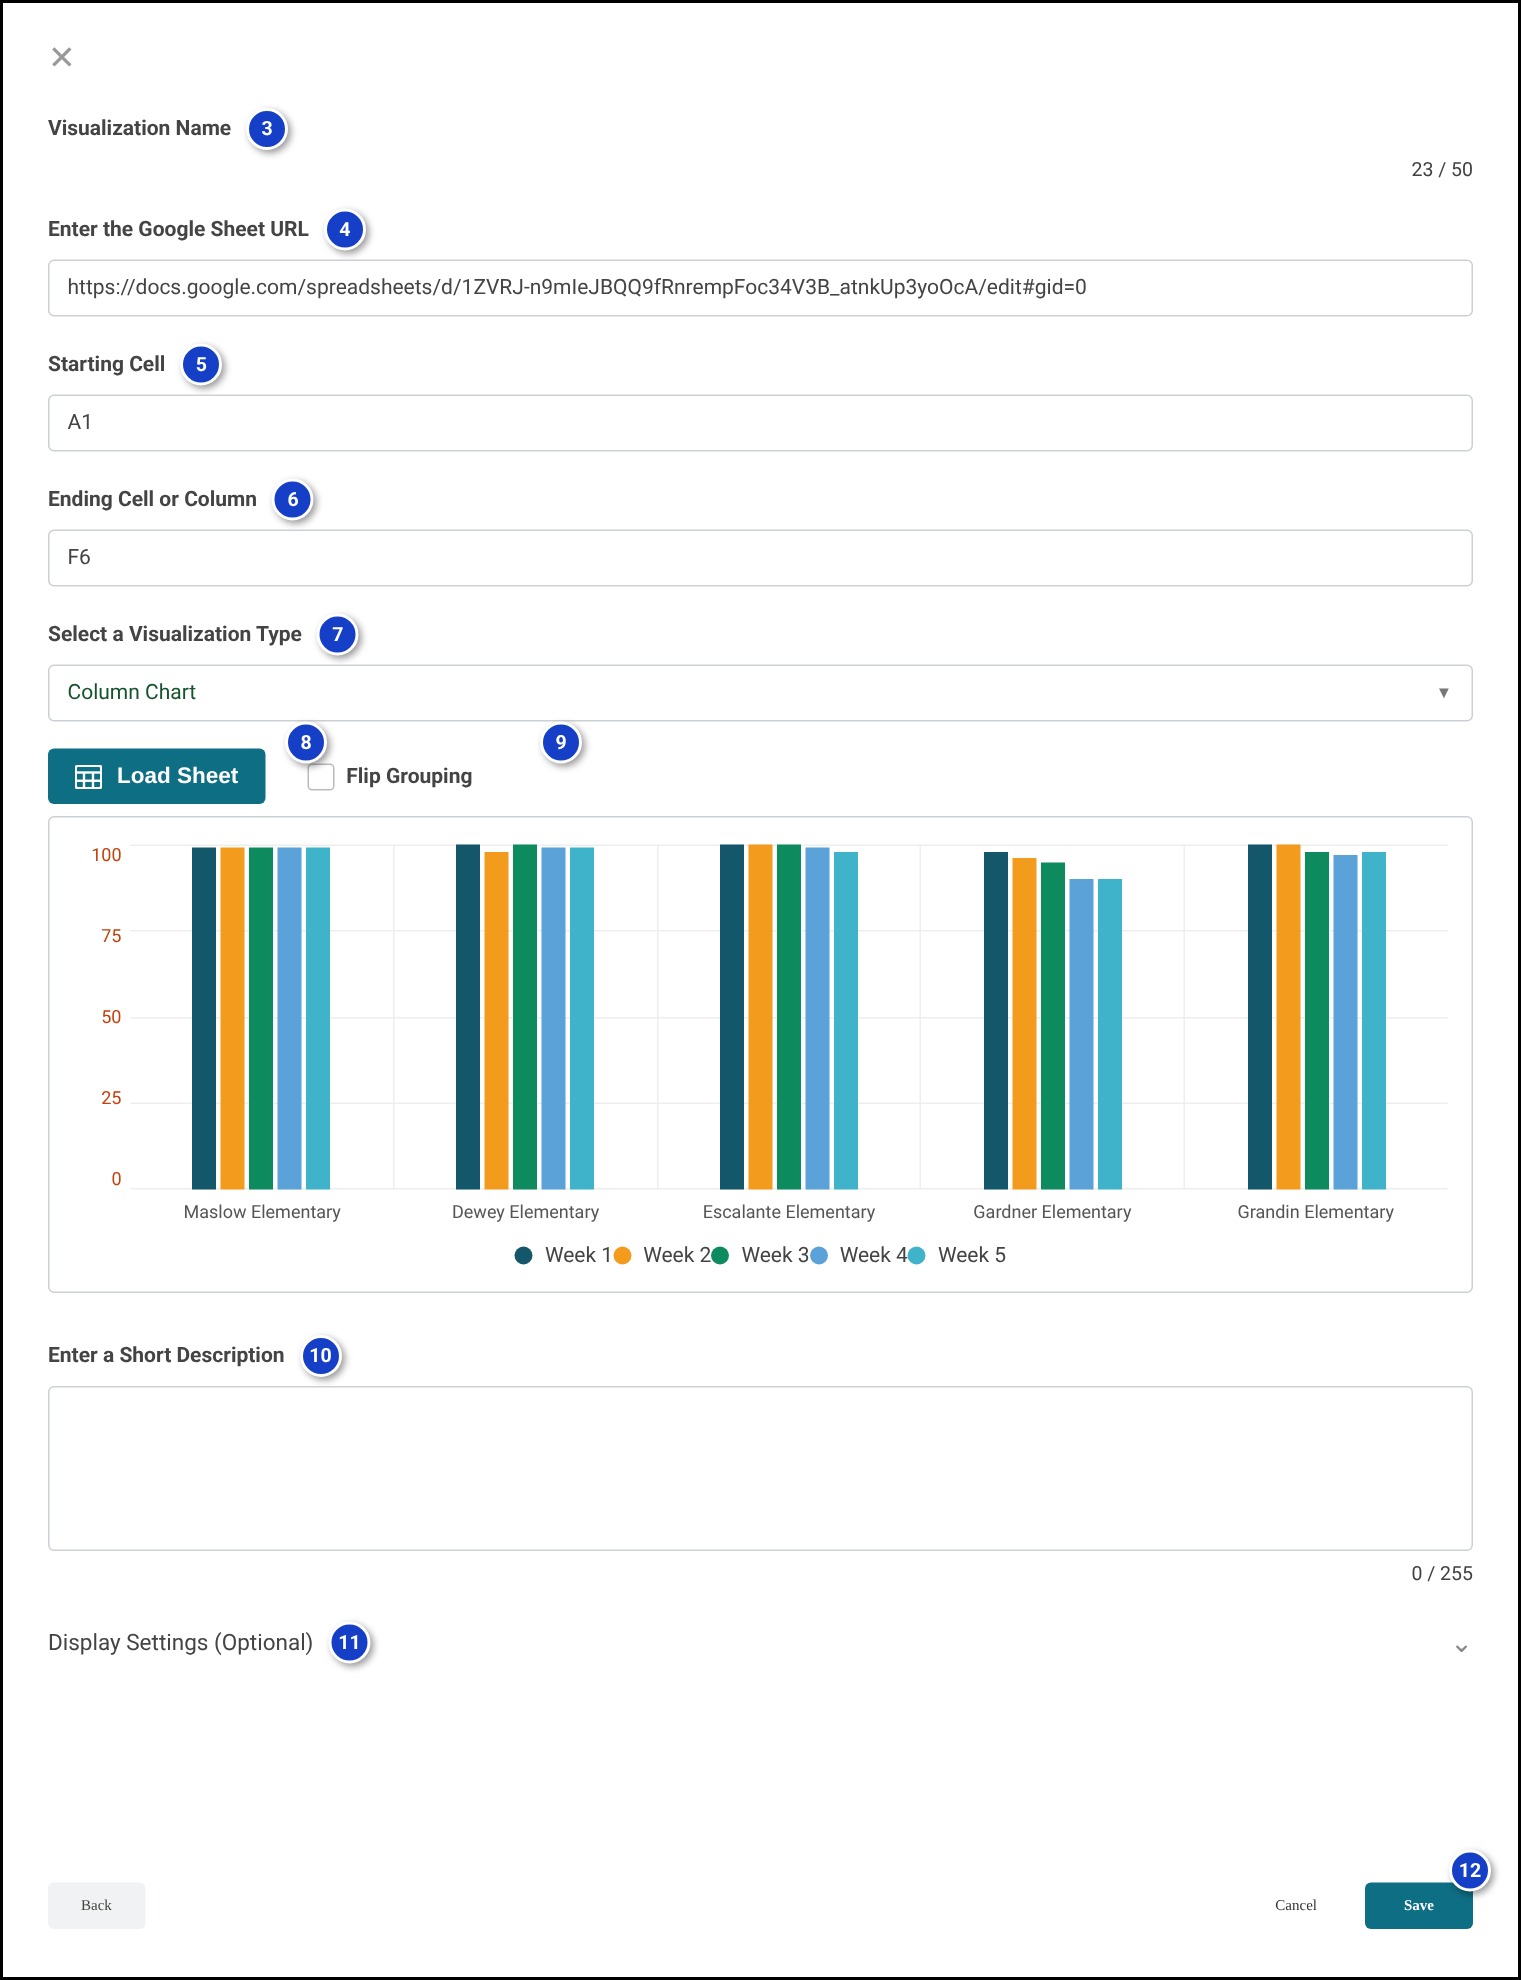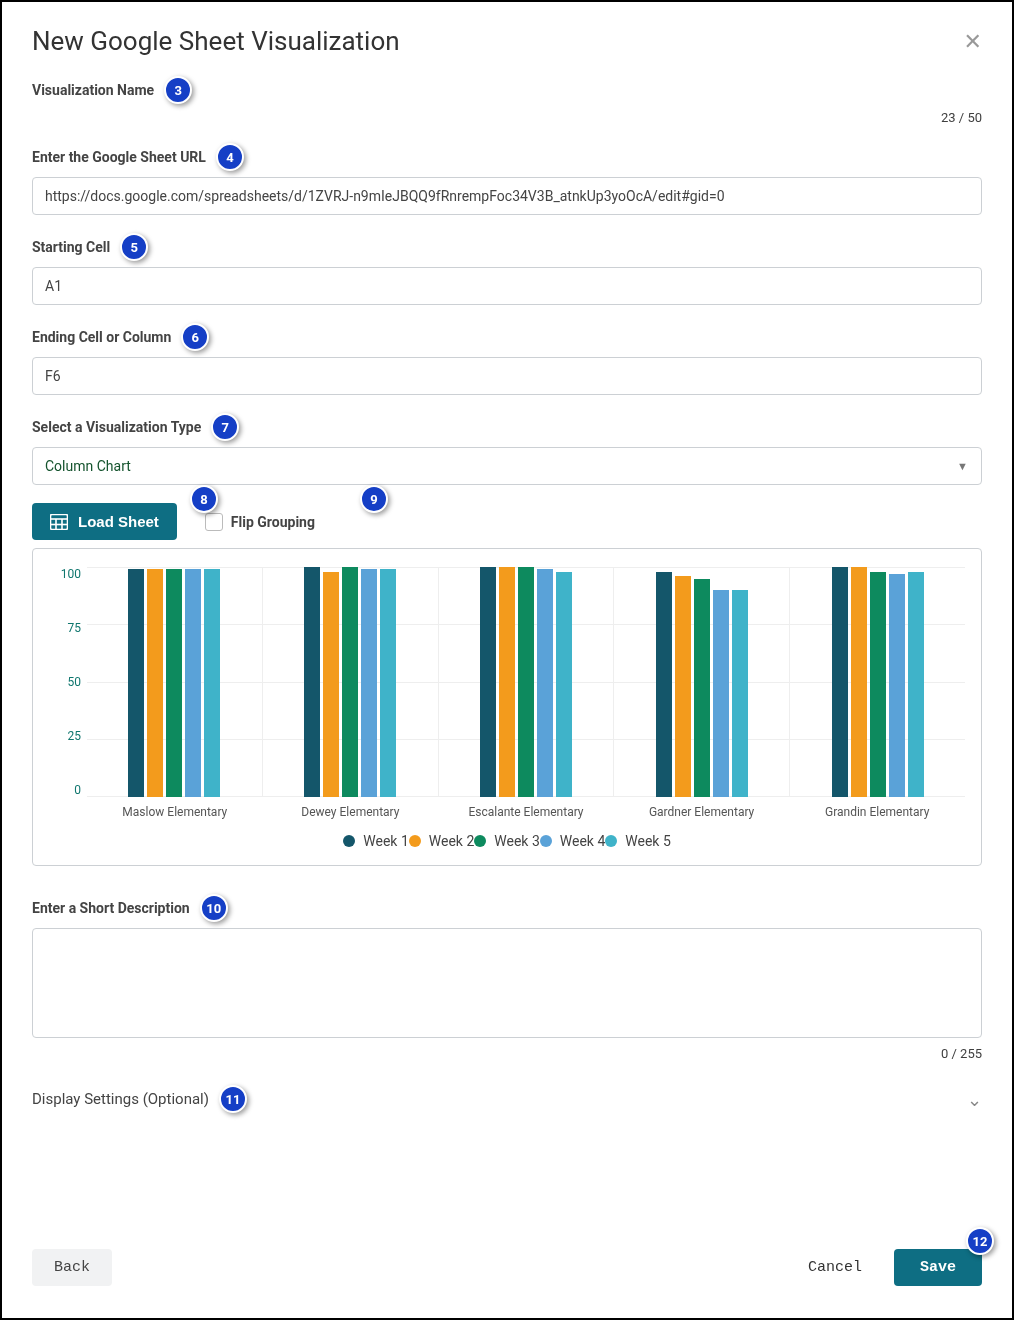--- a/index.html
+++ b/index.html
@@ -142,21 +142,21 @@
       display: flex;
       height: 230px;
     }
     .y-axis {
       width: 38px;
       display: flex;
       flex-direction: column;
       justify-content: space-between;
       align-items: flex-end;
       font-size: 12px;
-      color: #0f766e;
+      color: #c2410c;
       padding-right: 6px;
       padding-bottom: 0;
     }
     .plot-wrap {
       flex: 1;
       position: relative;
     }
     .grid-lines {
       position: absolute;
       inset: 0;
@@ -252,23 +252,23 @@
       align-items: center;
       position: absolute;
       bottom: 32px;
       left: 30px;
       right: 30px;
     }
     .btn {
       border: none;
       border-radius: 4px;
       padding: 10px 22px;
-      font-size: 15px;
+      font-size: 10px;
       cursor: pointer;
-      font-family: Liberation Mono, monospace;
+      font-family: Liberation Serif, serif;
     }
     .btn-back {
       background: #f1f2f3;
       color: #444;
     }
     .btn-cancel {
       background: transparent;
       color: #333;
       margin-right: 10px;
     }
@@ -285,21 +285,20 @@
     }
     .badge-float {
       position: absolute;
       z-index: 10;
     }
   </style>
 </head>
 <body>
 
 <div class="header">
-  <h1 class="title">New Google Sheet Visualization</h1>
   <span class="close-icon">✕</span>
 </div>
 
 <div class="form-group">
   <div class="label-row">
     <span class="label">Visualization Name</span>
     <span class="badge-num">3</span>
   </div>
   <div class="char-count">23 / 50</div>
 </div>

